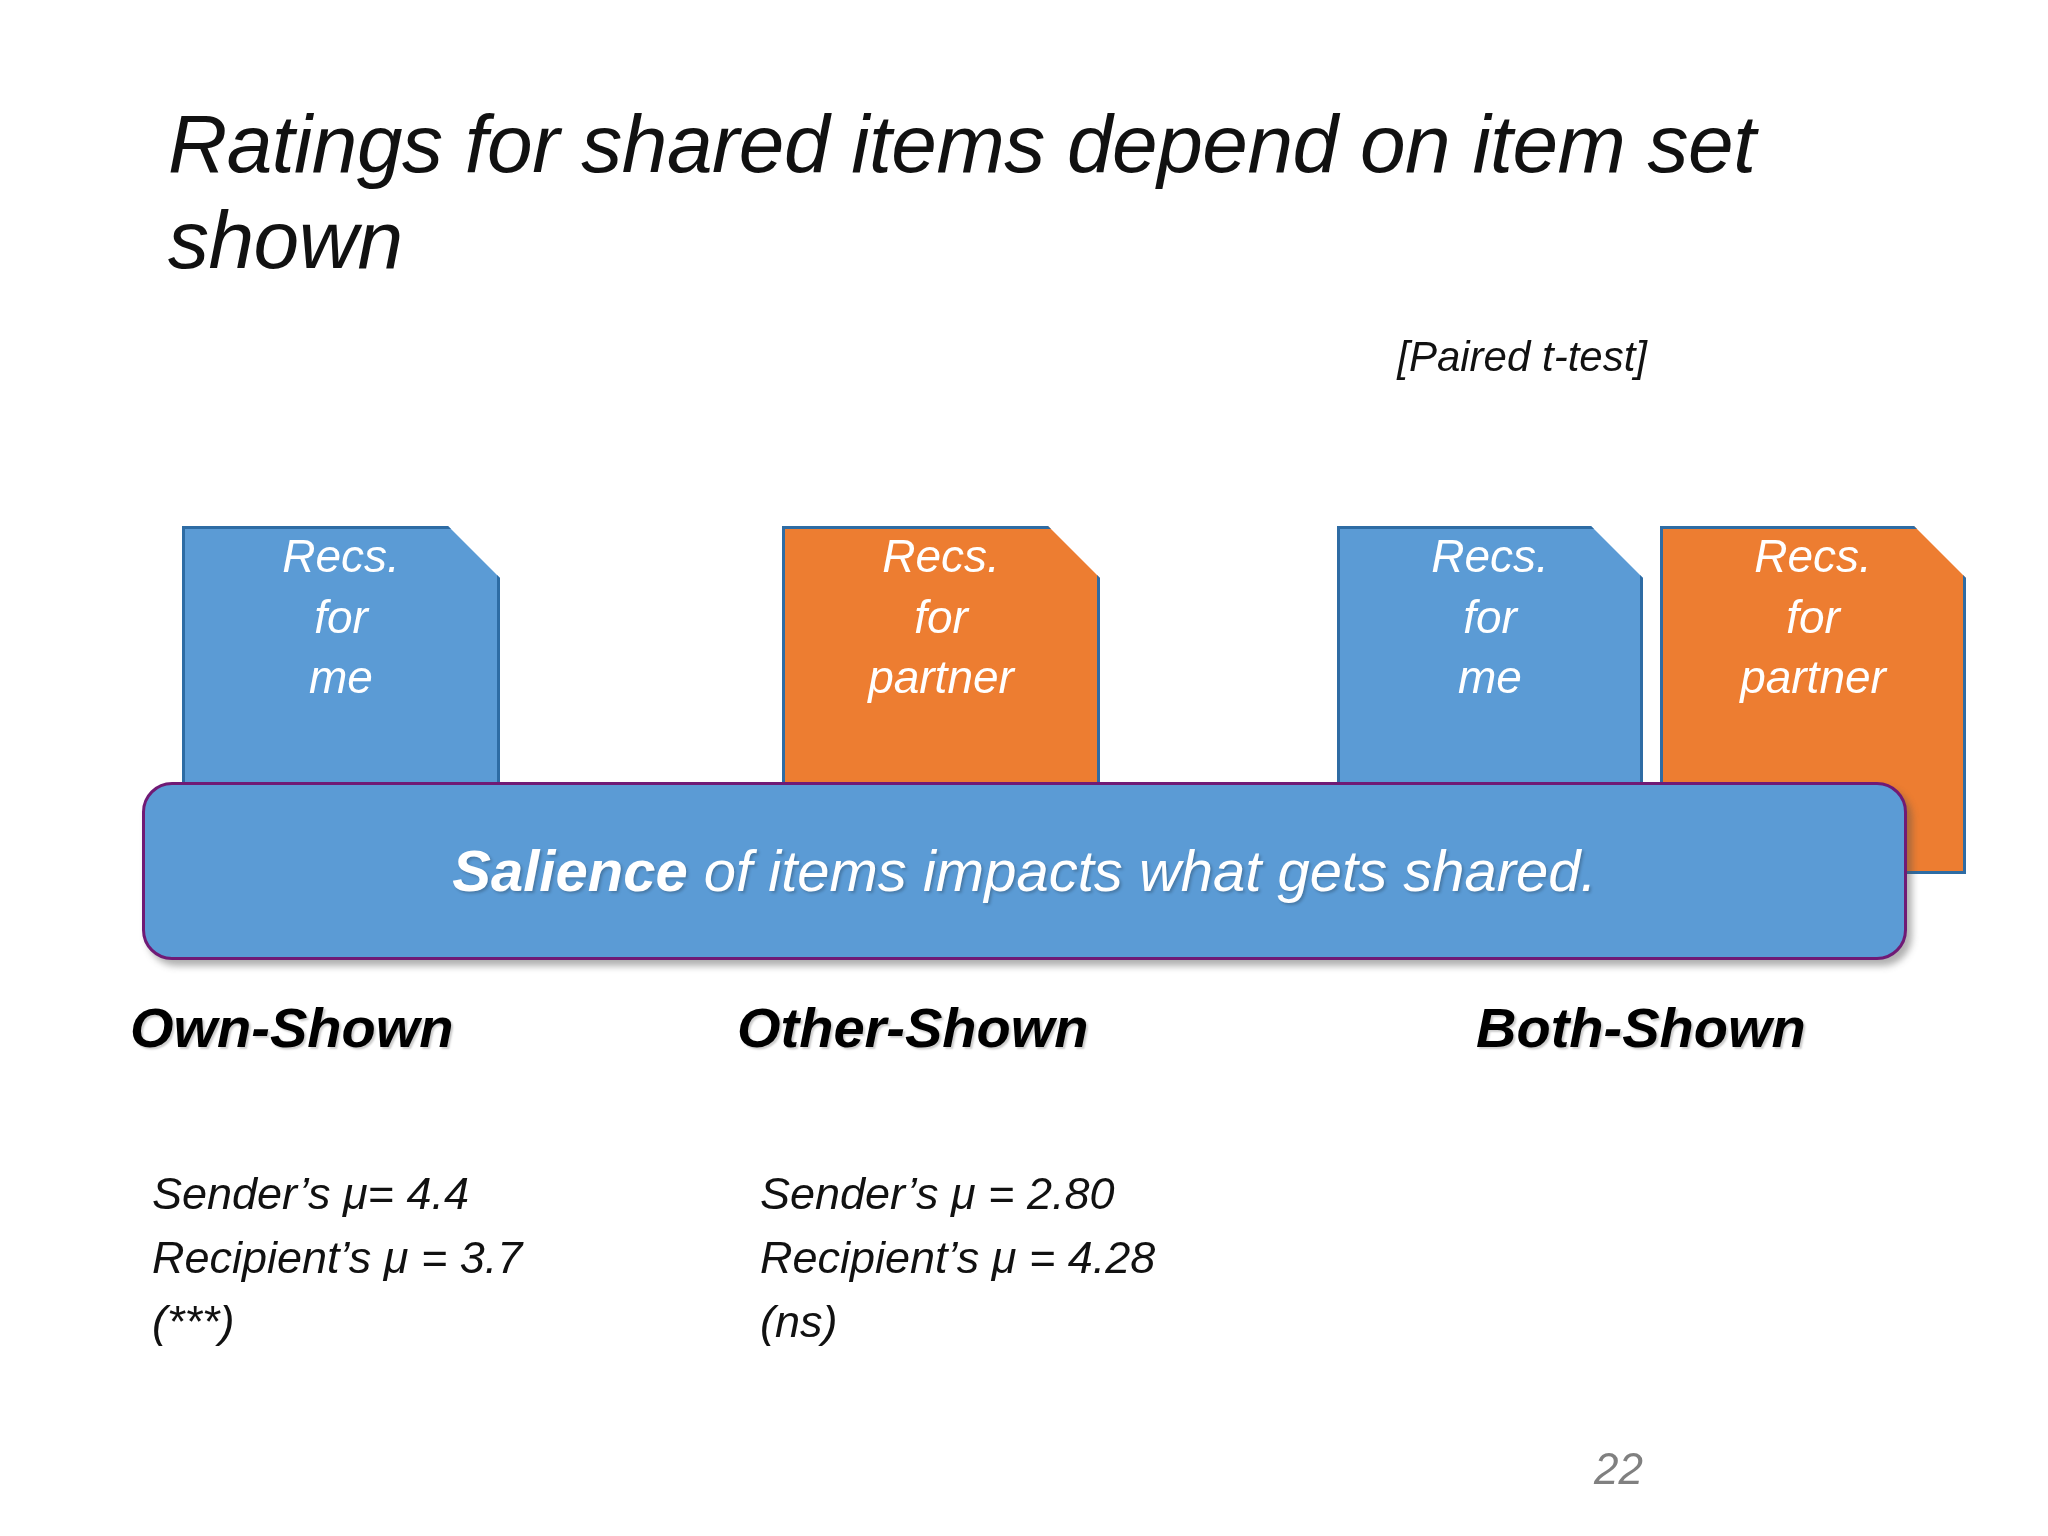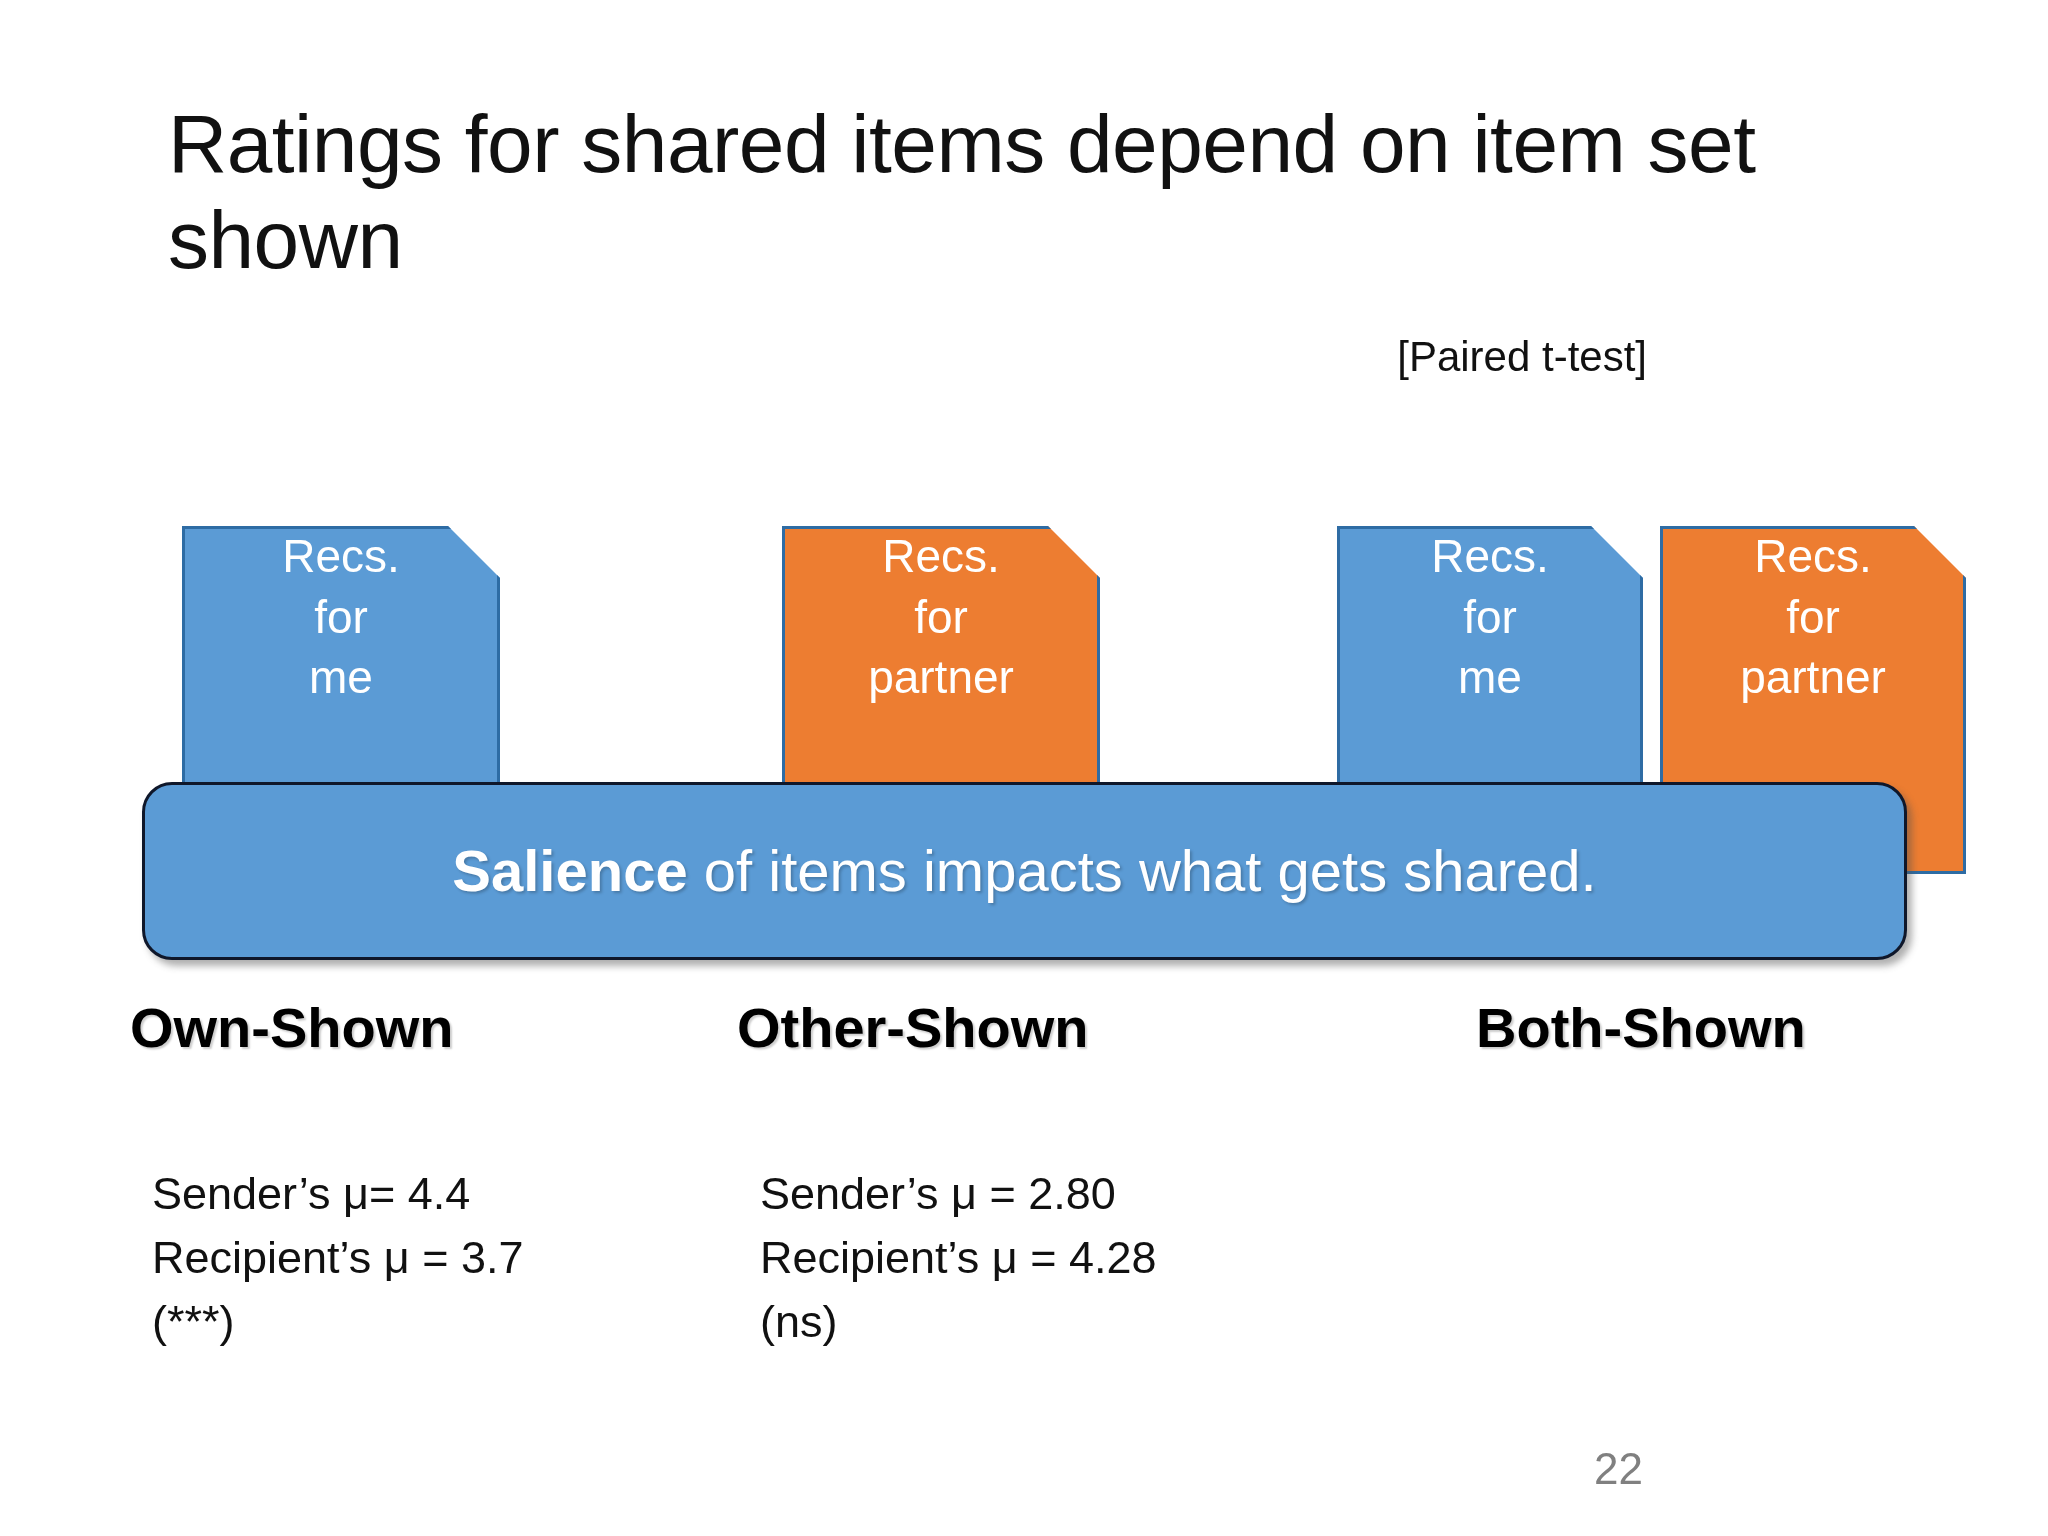--- a/index.html
+++ b/index.html
@@ -12,20 +12,21 @@
     height: 1536px;
     font-family: "Liberation Sans", sans-serif;
     color: #000000;
     overflow: hidden;
   }
   .slide {
     position: relative;
     width: 1747px;
     height: 1536px;
     background: #ffffff;
+    font-style: italic;
   }
 
   
   .slide-title {
     position: absolute;
     left: 168px;
     top: 96px;
     width: 1760px;
     font-size: 82px;
     line-height: 1.17;
@@ -79,21 +80,21 @@
   .doc-text span { display: block; }
 
   
   .salience-banner {
     position: absolute;
     left: 142px;
     top: 782px;
     width: 1765px;
     height: 178px;
     background: #5B9BD5;
-    border: 3px solid #0f172a;
+    border: 3px solid #701a75;
     border-radius: 30px;
     box-sizing: border-box;
     box-shadow: 5px 6px 7px rgba(80,80,80,0.45);
     display: flex;
     align-items: center;
     justify-content: center;
     z-index: 20;
   }
   .salience-text {
     color: #ffffff;

